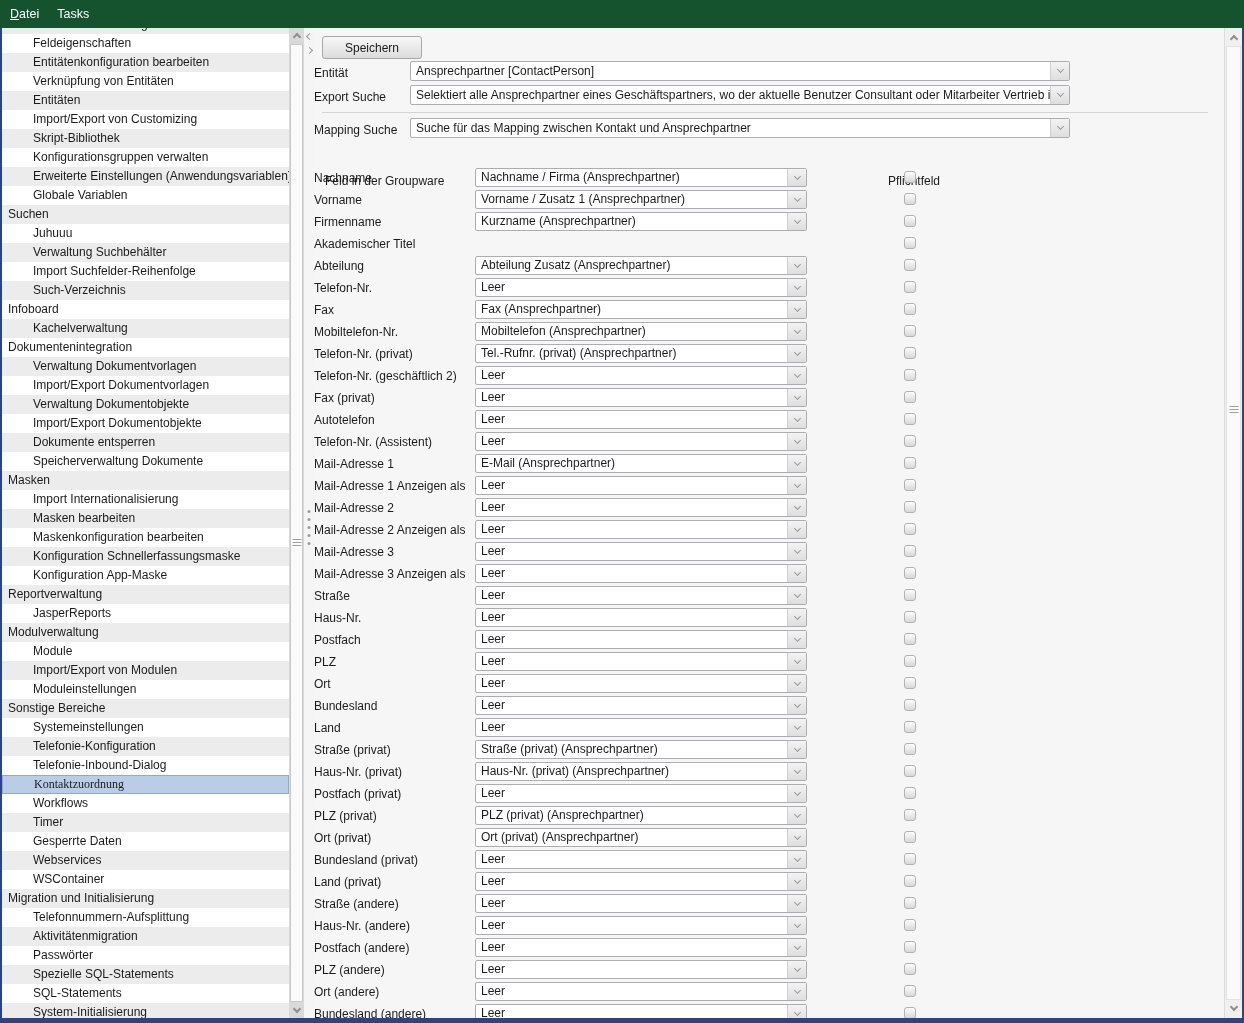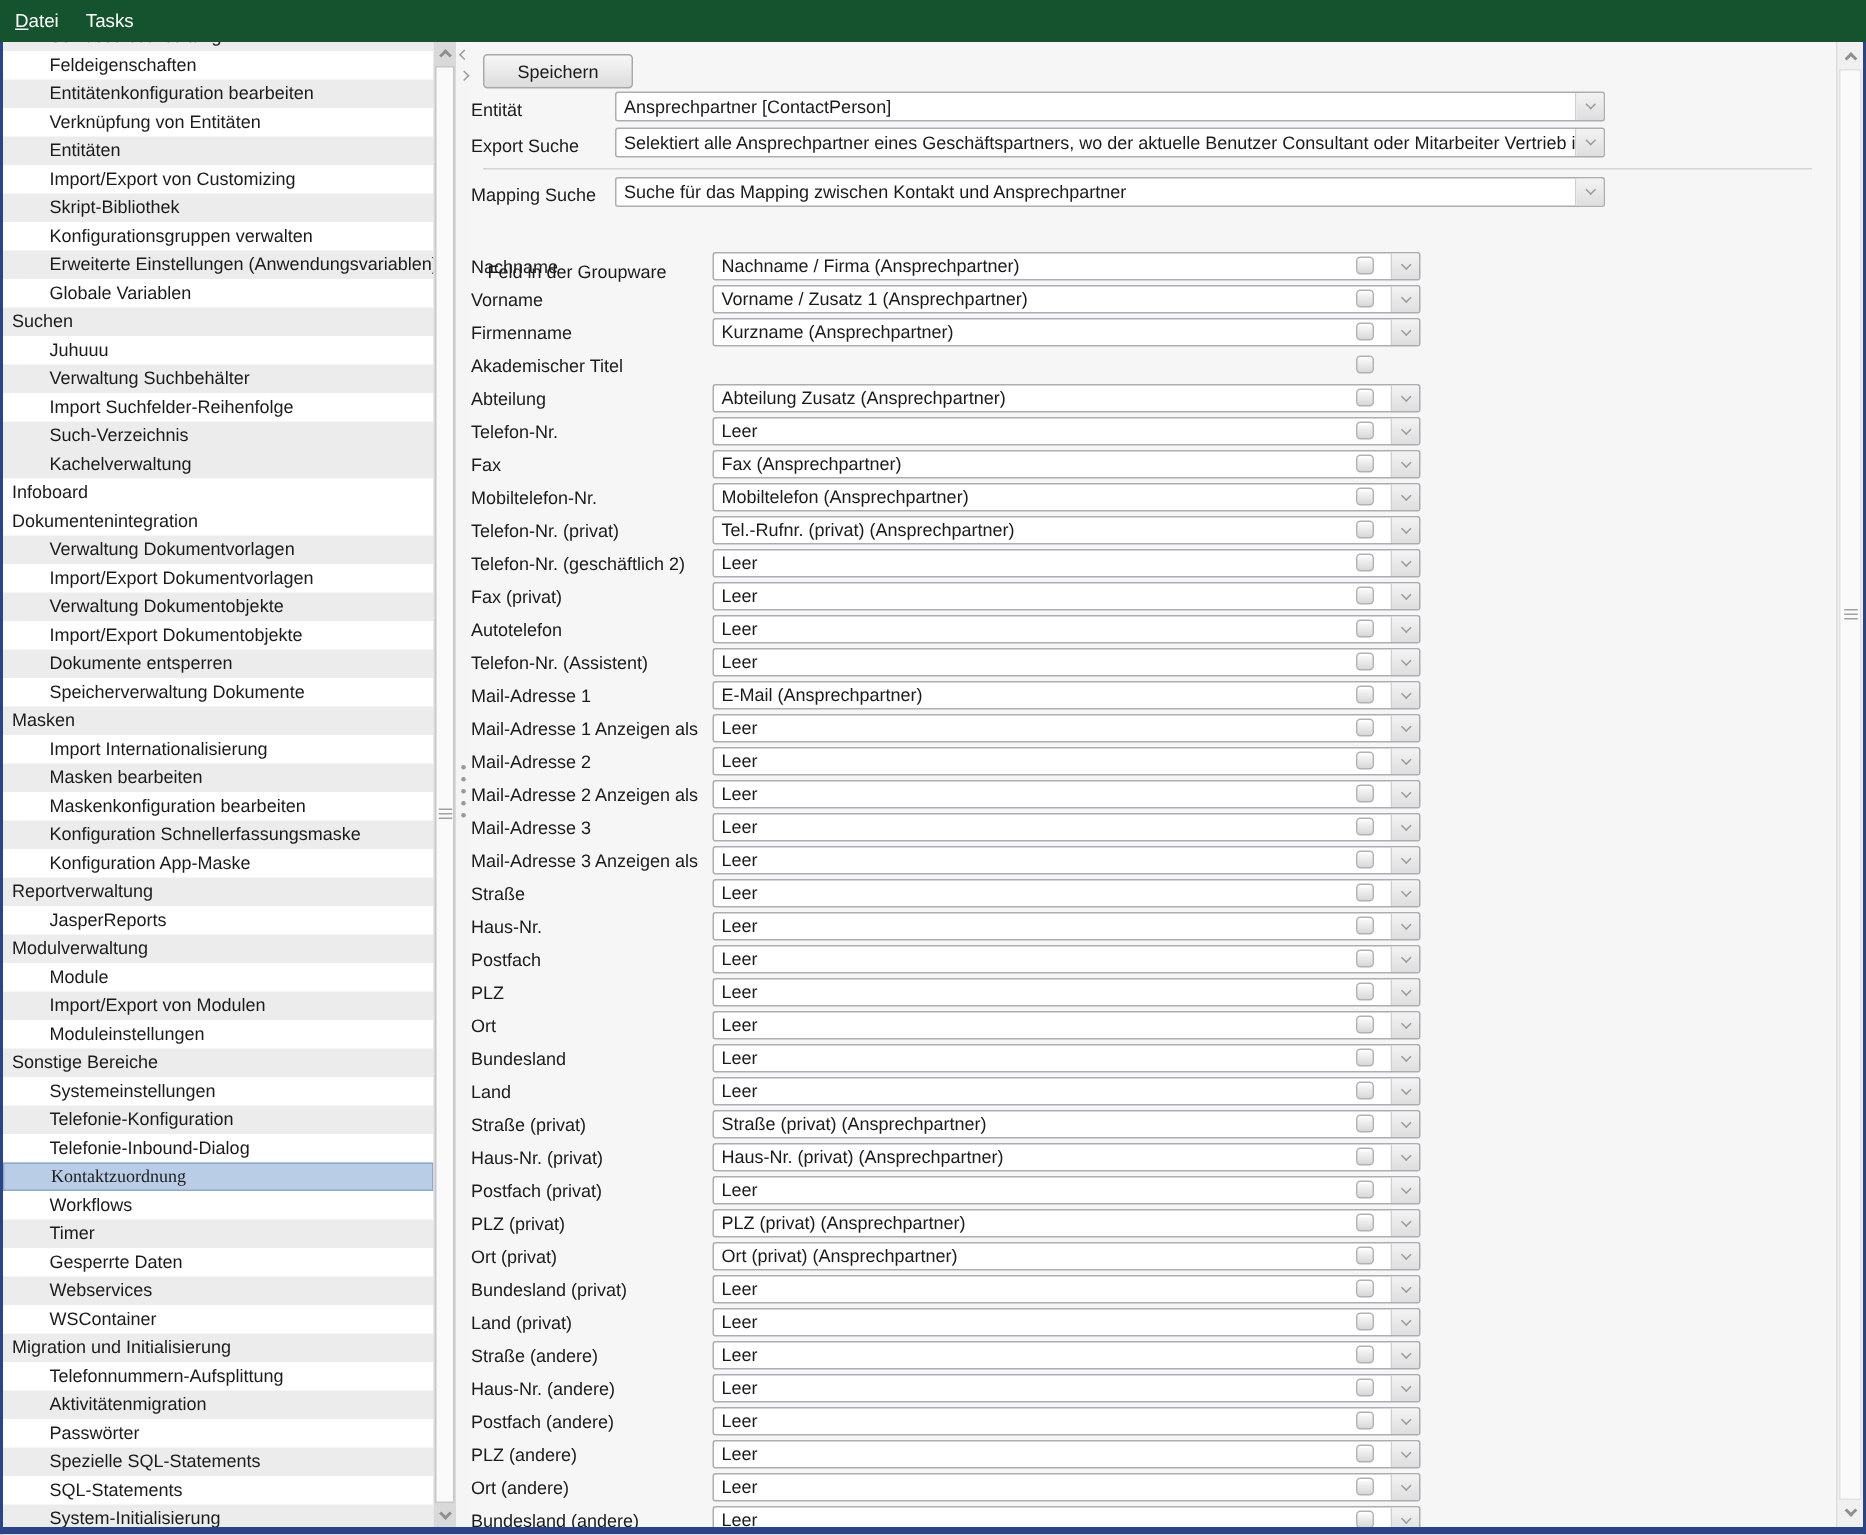--- a/index.html
+++ b/index.html
@@ -54,21 +54,21 @@
   .flabel { position:absolute; left:0; height:20px; line-height:20px; white-space:nowrap; }
   .combo { position:absolute; background:#ffffff; border:1px solid #abadb3; border-radius:2px; display:flex; align-items:stretch; height:20px; }
   .combo .val { flex:1; padding:0 5px; line-height:18px; white-space:nowrap; overflow:hidden; }
   .combo .btn { width:19px; background:linear-gradient(#f3f3f3,#dedede); border-left:1px solid #cfcfcf; display:flex; align-items:center; justify-content:center; border-radius:0 1px 1px 0; }
   .separator { position:absolute; left:8px; right:16px; top:84px; height:1px; background:#d4d4d4; }
   .col-hdr { position:absolute; top:122px; height:14px; line-height:14px; white-space:nowrap;margin-top:24px; }
 
   .form-list { position:absolute; left:0; top:139px; right:0; }
   .form-row { position:relative; height:22px; }
   .form-row .flabel { top:0; height:22px; line-height:22px;text-align:right; }
-  .form-row .combo { left:161px; top:1px; width:472px; height:19px; }
+  .form-row .combo { left:161px; top:1px; width:332px; height:19px; }
   .form-row .combo .val { line-height:17px; }
   .cb { position:absolute; left:590px; top:4px; width:12px; height:12px; border:1px solid #b2b2b2; border-radius:3px; background:linear-gradient(#fdfdfd,#d8d8d8); box-shadow:inset 0 1px 0 #ffffff; }
 
   
   .main-scroll { position:absolute; right:2px; top:28px; width:18px; bottom:5px; background:#f0f0f0; border-left:1px solid #dcdcdc; }
   .main-scroll .thumb { position:absolute; left:1px; right:1px; top:18px; bottom:18px; background:#fafafa; border:1px solid #e2e2e2; }
 </style>
 </head>
 <body>
 
@@ -94,22 +94,22 @@
         <div class="srow lvl1"><span>Import/Export von Customizing</span></div>
         <div class="srow lvl1 alt"><span>Skript-Bibliothek</span></div>
         <div class="srow lvl1"><span>Konfigurationsgruppen verwalten</span></div>
         <div class="srow lvl1 alt"><span>Erweiterte Einstellungen (Anwendungsvariablen)</span></div>
         <div class="srow lvl1"><span>Globale Variablen</span></div>
         <div class="srow lvl0 alt"><span>Suchen</span></div>
         <div class="srow lvl1"><span>Juhuuu</span></div>
         <div class="srow lvl1 alt"><span>Verwaltung Suchbehälter</span></div>
         <div class="srow lvl1"><span>Import Suchfelder-Reihenfolge</span></div>
         <div class="srow lvl1 alt"><span>Such-Verzeichnis</span></div>
+        <div class="srow lvl0"><span>Infoboard</span></div>
         <div class="srow lvl1 alt"><span>Kachelverwaltung</span></div>
-        <div class="srow lvl0"><span>Infoboard</span></div>
         <div class="srow lvl0"><span>Dokumentenintegration</span></div>
         <div class="srow lvl1 alt"><span>Verwaltung Dokumentvorlagen</span></div>
         <div class="srow lvl1"><span>Import/Export Dokumentvorlagen</span></div>
         <div class="srow lvl1 alt"><span>Verwaltung Dokumentobjekte</span></div>
         <div class="srow lvl1"><span>Import/Export Dokumentobjekte</span></div>
         <div class="srow lvl1 alt"><span>Dokumente entsperren</span></div>
         <div class="srow lvl1"><span>Speicherverwaltung Dokumente</span></div>
         <div class="srow lvl0 alt"><span>Masken</span></div>
         <div class="srow lvl1"><span>Import Internationalisierung</span></div>
         <div class="srow lvl1 alt"><span>Masken bearbeiten</span></div>

